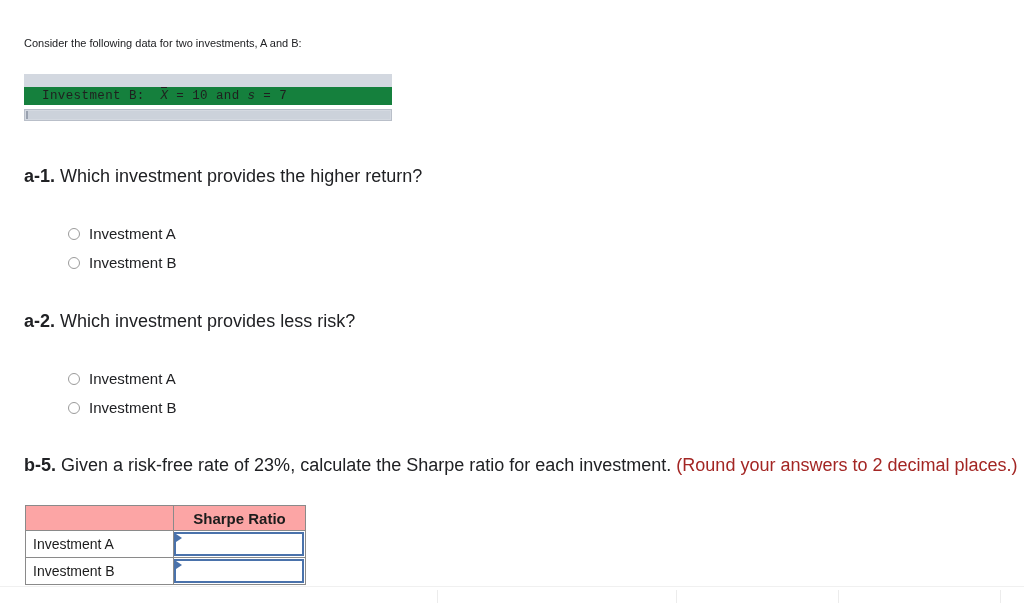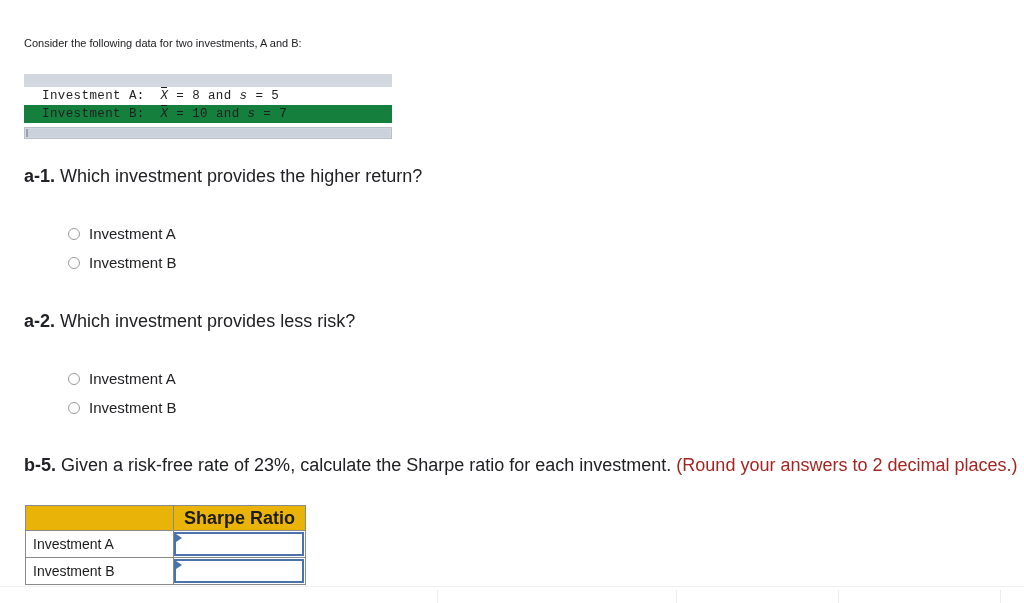--- a/index.html
+++ b/index.html
@@ -144,22 +144,22 @@
   .answer-table td, .answer-table th {
     border: 1px solid #8a8a8a;
     padding: 0;
     height: 24px;
     box-sizing: border-box;
   }
   .answer-table .c-label { width: 148px; }
   .answer-table .c-value { width: 132px; }
 
   .answer-table thead th {
-    background: #eab308;
-    font-size: 18px;
+    background: #fca5a5;
+    font-size: 15px;
     font-weight: bold;
     color: #1c1c1c;
     text-align: center;
     height: 25px;
   }
   .answer-table tbody td.rowhead {
     font-size: 14px;
     color: #1c1c1c;
     padding-left: 7px;
     height: 27px;
@@ -227,23 +227,20 @@
 </style>
 </head>
 <body>
 
 <div class="intro">Consider the following data for two investments, A and B:</div>
 
 <div class="data-panel">
   <div class="data-panel-head"></div>
   <table class="data-table">
     <tbody>
-      <tr class="data-row-a">
-        <td><span>Investment A:</span>&nbsp;&nbsp;<span class="xbar">X</span>&nbsp;<span>=</span>&nbsp;<span>8</span>&nbsp;<span>and</span>&nbsp;<span class="ital">s</span>&nbsp;<span>=</span>&nbsp;<span>5</span></td>
-      </tr>
       <tr class="data-row-b">
         <td><span>Investment B:</span>&nbsp;&nbsp;<span class="xbar">X</span>&nbsp;<span>=</span>&nbsp;<span>10</span>&nbsp;<span>and</span>&nbsp;<span class="ital">s</span>&nbsp;<span>=</span>&nbsp;<span>7</span></td>
       </tr>
     </tbody>
   </table>
   <div class="data-scroll-wrap">
     <div class="data-scroll-thumb"></div>
   </div>
 </div>
 

